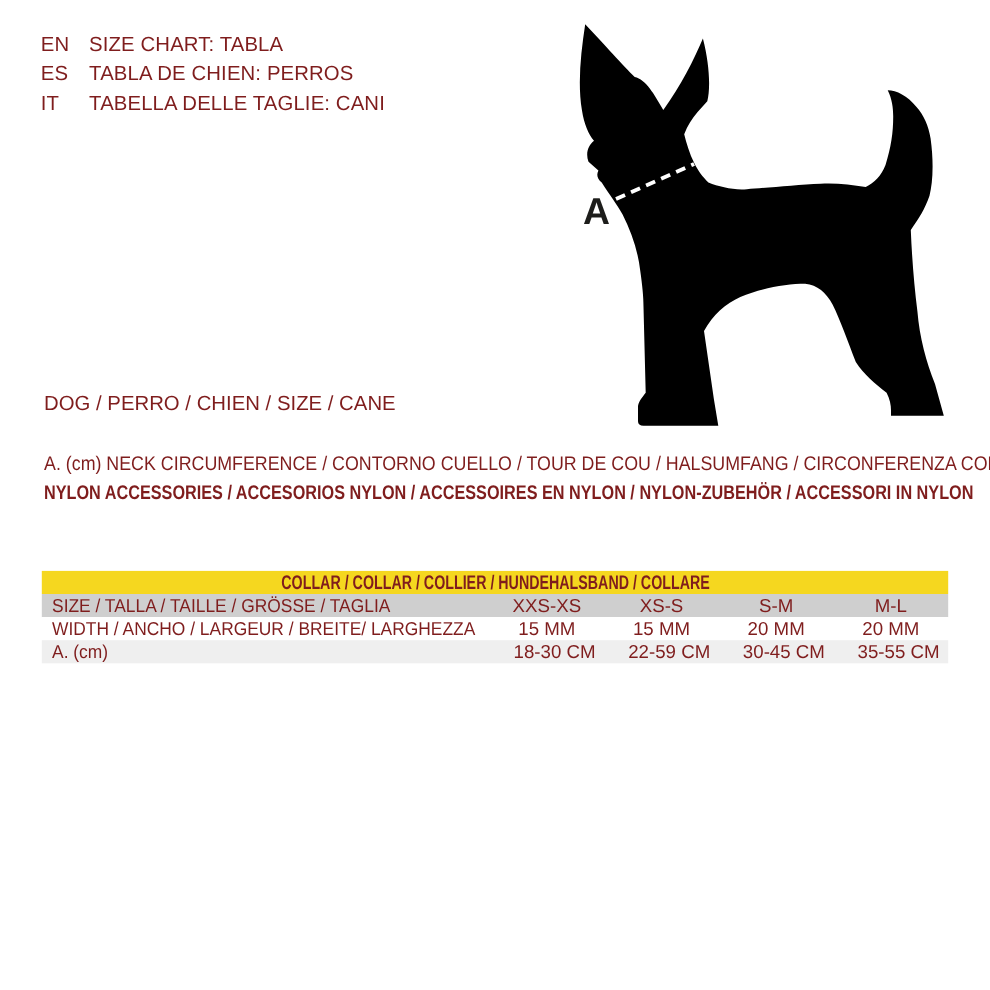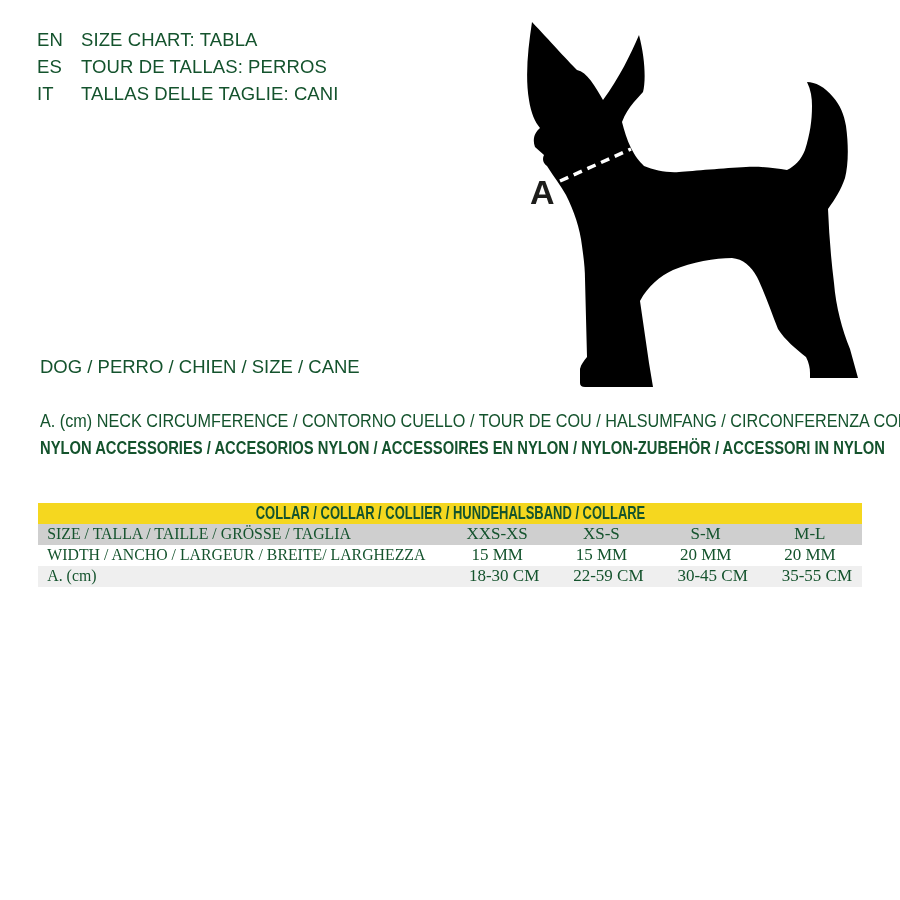--- a/index.html
+++ b/index.html
@@ -1,61 +1,61 @@
 <!DOCTYPE html>
 <html><head>
 <meta charset="utf-8">
 <style>
   html,body{margin:0;padding:0;background:#fff;}
   .canvas{
     position:relative;width:900px;height:900px;background:#ffffff;overflow:hidden;
-    font-family:"Liberation Sans","DejaVu Sans",sans-serif;color:#14532d;
+    font-family:"Liberation Sans","DejaVu Sans",sans-serif;color:#7f1d1d;
   }
   
   .lang-list{position:absolute;left:37px;top:26px;}
   .lang-row{display:flex;line-height:27px;font-size:18.5px;font-weight:500;letter-spacing:.1px;}
   .lang-row .code{width:44px;flex-shrink:0;}
   
   .dog-figure{position:absolute;left:520px;top:18px;width:350px;height:372px;}
   
   .dog-caption{position:absolute;left:40px;top:356px;font-size:18.5px;font-weight:500;white-space:nowrap;}
   .measure-note{position:absolute;left:40px;top:411px;font-size:18px;font-weight:500;white-space:nowrap;
     transform:scaleX(.90);transform-origin:0 50%;}
   .material-note{position:absolute;left:40px;top:438px;font-size:18px;font-weight:700;white-space:nowrap;
     transform:scaleX(.82);transform-origin:0 50%;}
   
-  .size-table{position:absolute;left:38px;top:503px;width:824px;font-size:17px;}
+  .size-table{position:absolute;left:38px;top:519px;width:824px;font-size:17px;}
   .table-header{height:21px;background:#F5D71F;display:flex;align-items:center;justify-content:center;}
   .table-header .title{font-weight:700;font-size:18px;white-space:nowrap;
     transform:scaleX(.72);transform-origin:50% 50%;}
-  .table-row{height:21px;display:flex;font-weight:500;font-family:Liberation Serif, serif;}
+  .table-row{height:21px;display:flex;align-items:center;font-weight:500;}
   .row-size{background:#CFCFCF;}
   .row-width{background:#ffffff;}
   .row-neck{background:#EFEFEF;gap:14px;}
   .cell-label{width:397px;flex-shrink:0;padding-left:10px;white-space:nowrap;
     transform:scaleX(.93);transform-origin:0 50%;}
   .cell-value{flex:1;text-align:center;white-space:nowrap;}
 </style>
 </head>
 <body>
 
 <div class="canvas">
 
   <div class="lang-list">
     <div class="lang-row">
       <span class="code">EN</span>
       <span class="label">SIZE CHART: TABLA</span>
     </div>
     <div class="lang-row">
       <span class="code">ES</span>
-      <span class="label">TOUR DE TALLAS: PERROS</span>
+      <span class="label">TABLA DE CHIEN: PERROS</span>
     </div>
     <div class="lang-row">
       <span class="code">IT</span>
-      <span class="label">TALLAS DELLE TAGLIE: CANI</span>
+      <span class="label">TABELLA DELLE TAGLIE: CANI</span>
     </div>
   </div>
 
   <svg class="dog-figure" viewBox="0 0 350 372" xmlns="http://www.w3.org/2000/svg" aria-hidden="true">
     <path fill="#000000" d="
       M12,4
       C8,30 5,58 9,82
       C11,95 15,104 20,110
       C15,114 12,121 15,129
       L24,137

